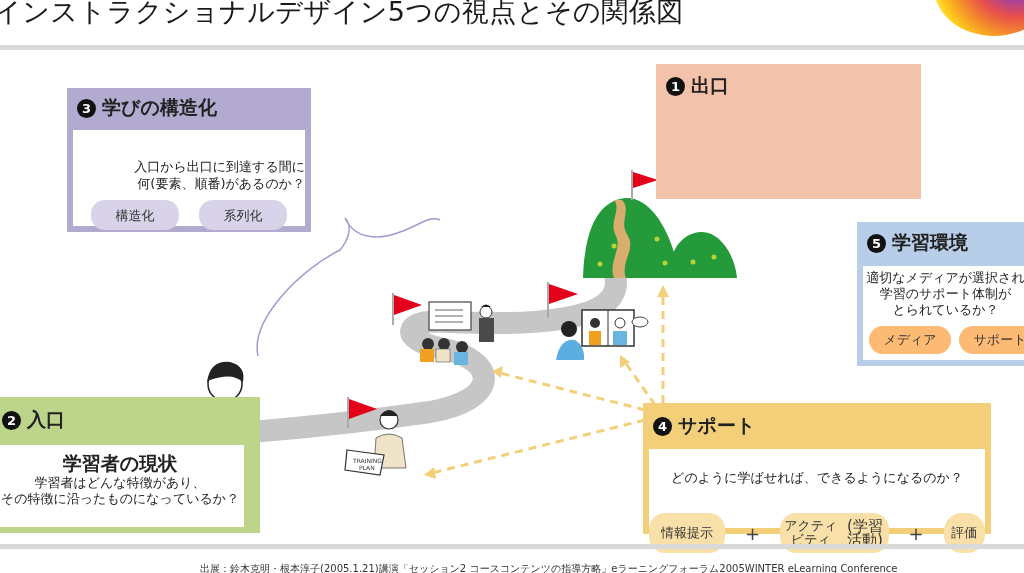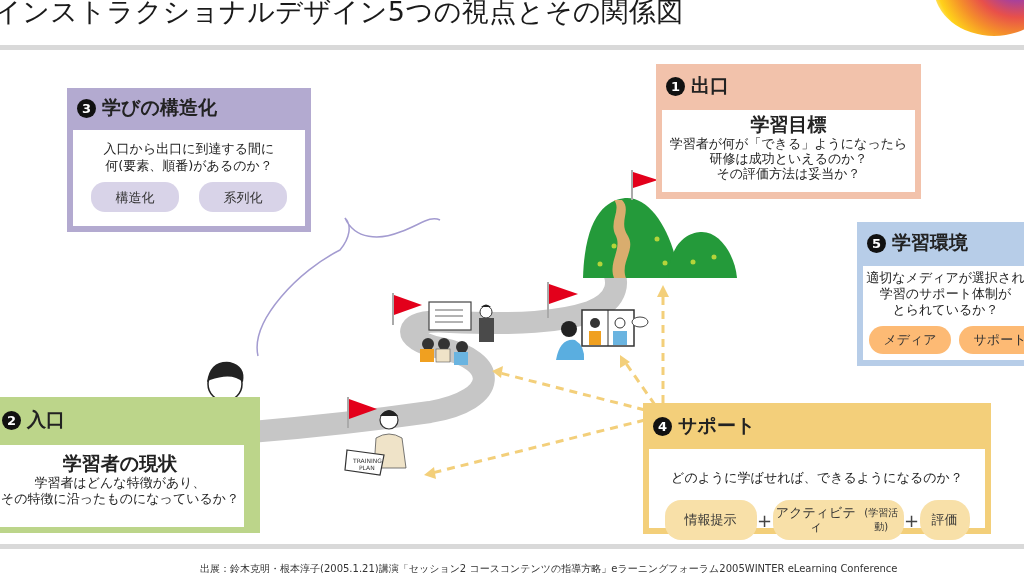--- a/index.html
+++ b/index.html
@@ -16,21 +16,21 @@
   .box { position:absolute; box-sizing:border-box; }
   .box .head { font-size:19px; font-weight:bold; padding:0 0 0 10px; display:flex; align-items:center; gap:6px; }
   .num { display:inline-flex; width:19px; height:19px; border-radius:50%; background:#111; color:#fff;
          font-size:13px; font-weight:bold; align-items:center; justify-content:center; }
   .inner { background:#fff; position:absolute; box-sizing:border-box; text-align:center; }
   .pill { display:inline-flex; align-items:center; justify-content:center; border-radius:14px; font-size:13px; color:#333; }
 
   
   #b3 { left:67px; top:88px; width:244px; height:144px; background:#b3aad0; }
   #b3 .head { height:40px; }
-  #b3 .inner { left:6px; top:42px; width:232px; height:96px; font-size:13px; line-height:17px; padding-top:10px; }
+  #b3 .inner { left:6px; top:42px; width:232px; height:96px; font-size:13px; line-height:17px; padding-top:28px;text-align:right; }
   #b3 .pills { margin-top:8px; display:flex; gap:20px; justify-content:center; }
   #b3 .pill { width:88px; height:30px; background:#d8d3e8; }
 
   
   #b1 { left:656px; top:64px; width:265px; height:135px; background:#f2c2ab; }
   #b1 .head { height:44px; }
   #b1 .inner { left:6px; top:46px; width:253px; height:82px; font-size:13px; line-height:15px; padding-top:2px; }
   #b1 .sub { font-size:19px; font-weight:bold; line-height:24px; }
 
   
@@ -44,21 +44,21 @@
   
   #b2 { left:-10px; top:397px; width:270px; height:136px; background:#bcd58a; }
   #b2 .head { height:46px; padding-left:12px; }
   #b2 .inner { left:6px; top:48px; width:248px; height:82px; font-size:13px; line-height:16px; padding-top:6px; }
   #b2 .sub { font-size:19px; font-weight:bold; line-height:24px; }
 
   
   #b4 { left:643px; top:403px; width:348px; height:131px; background:#f3cf7a; }
   #b4 .head { height:46px; }
   #b4 .inner { left:6px; top:46px; width:336px; height:79px; font-size:13px; padding-top:20px; }
-  #b4 .pills { margin-top:13px; display:flex; align-items:center; justify-content:center; gap:0; }
+  #b4 .pills { margin-top:26px; display:flex; align-items:center; justify-content:center; gap:20px; }
   #b4 .pill { background:#f8e0a8; height:40px; border-radius:16px; }
   #b4 .plus { font-size:18px; color:#444; width:16px; }
 
   svg.art { position:absolute; left:0; top:0; }
 </style>
 </head>
 <body>
 
 <div class="title">インストラクショナルデザイン5つの視点とその関係図</div>
 <div class="logo"></div>
@@ -170,26 +170,20 @@
       <span class="pill">系列化</span>
     </div>
   </div>
 </div>
 
 <div class="box" id="b1">
   <div class="head">
     <span class="num">1</span>
     <span>出口</span>
   </div>
-  <div class="inner">
-    <div class="sub">学習目標</div>
-    <div>学習者が何が「できる」ようになったら</div>
-    <div>研修は成功といえるのか？</div>
-    <div>その評価方法は妥当か？</div>
-  </div>
 </div>
 
 <div class="box" id="b5">
   <div class="head">
     <span class="num">5</span>
     <span>学習環境</span>
   </div>
   <div class="inner">
     <div class="txt">
       <div style="white-space:nowrap;">適切なメディアが選択され</div>
@@ -220,21 +214,21 @@
     <span class="num">4</span>
     <span>サポート</span>
   </div>
   <div class="inner">
     <div>どのように学ばせれば、できるようになるのか？</div>
     <div class="pills">
       <span class="pill" style="width:92px;">情報提示</span>
       <span class="plus">+</span>
       <span class="pill" style="width:131px; flex-direction:row; line-height:14px;">
         <span>アクティビティ</span>
-        <span style="font-size:10px;">(学習活動)</span>
+        <span style="font-size:15px;">(学習活動)</span>
       </span>
       <span class="plus">+</span>
       <span class="pill" style="width:50px;border-radius:18px;">評価</span>
     </div>
   </div>
 </div>
 
 <div class="rule bottom"></div>
 <div class="source">出展：鈴木克明・根本淳子(2005.1.21)講演「セッション2 コースコンテンツの指導方略」eラーニングフォーラム2005WINTER eLearning Conference</div>
 

